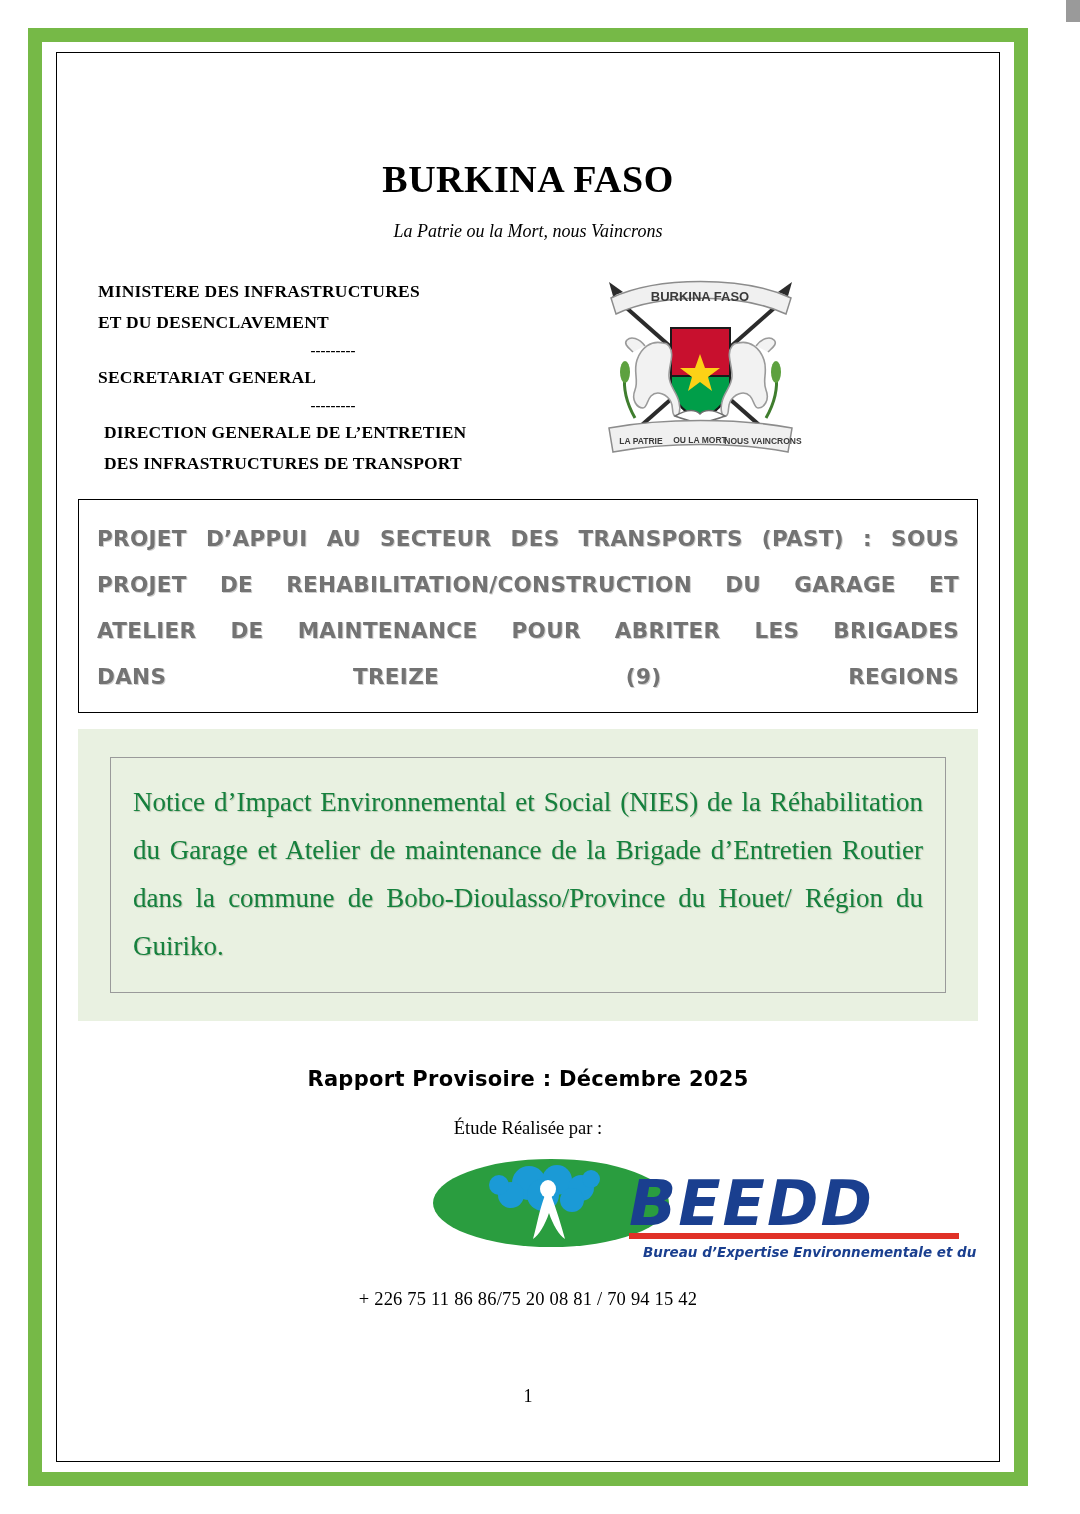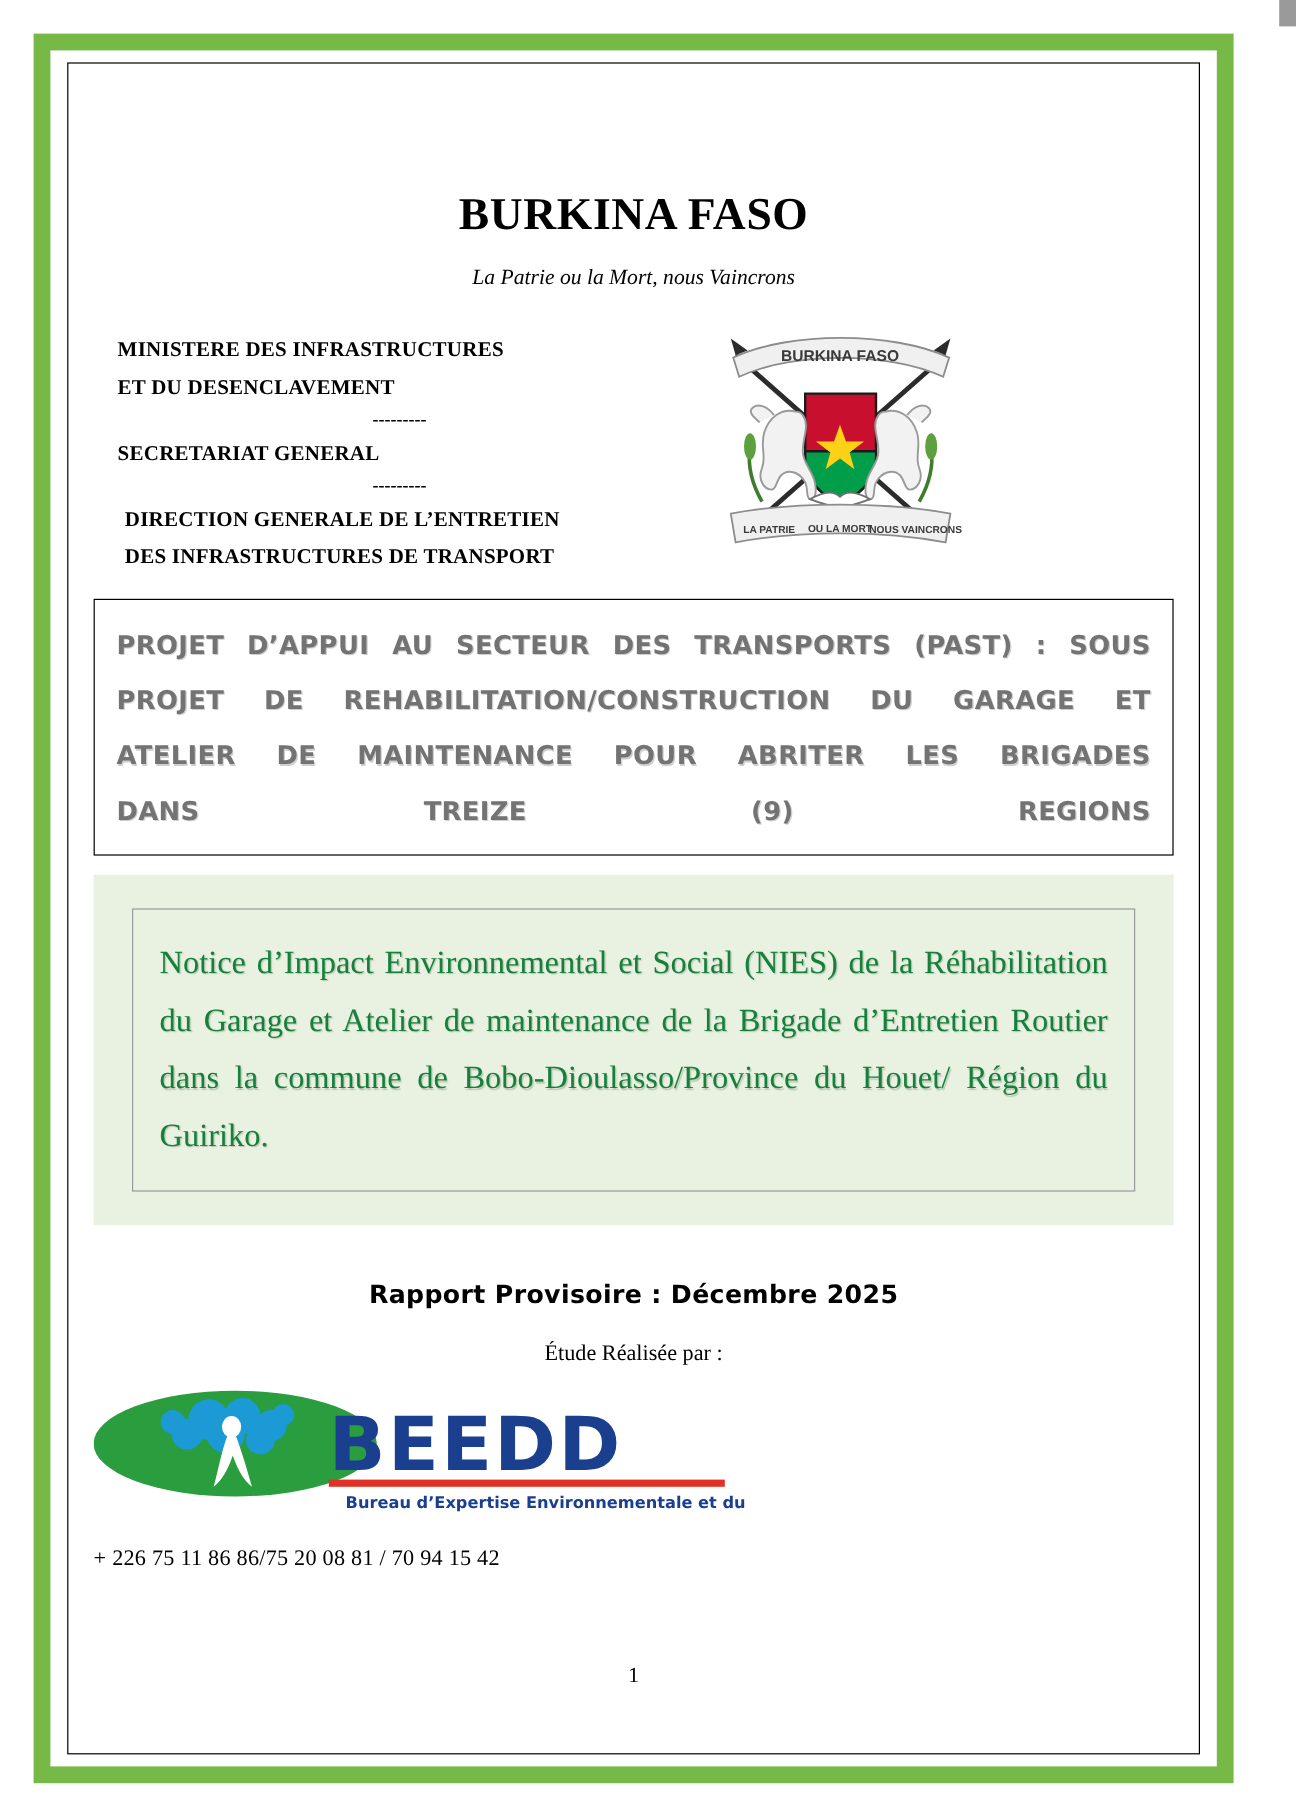--- a/index.html
+++ b/index.html
@@ -156,30 +156,31 @@
   .study-by {
     text-align: center;
     font-size: 18.5px;
     margin-top: 27px;
   }
 
   
   .logo-wrap {
     margin-top: 16px;
     display: flex;
-    justify-content: flex-start;
+    justify-content: flex-end;
+    font-style: italic;
   }
   .logo {
     position: relative;
     width: 545px;
     height: 110px;
   }
 
   .phone {
-    text-align: left;
+    text-align: center;
     font-size: 18.5px;
     margin-top: 24px;
     letter-spacing: 0.2px;
   }
 
   .page-number {
     text-align: center;
     font-size: 18px;
     margin-top: 76px;
   }

